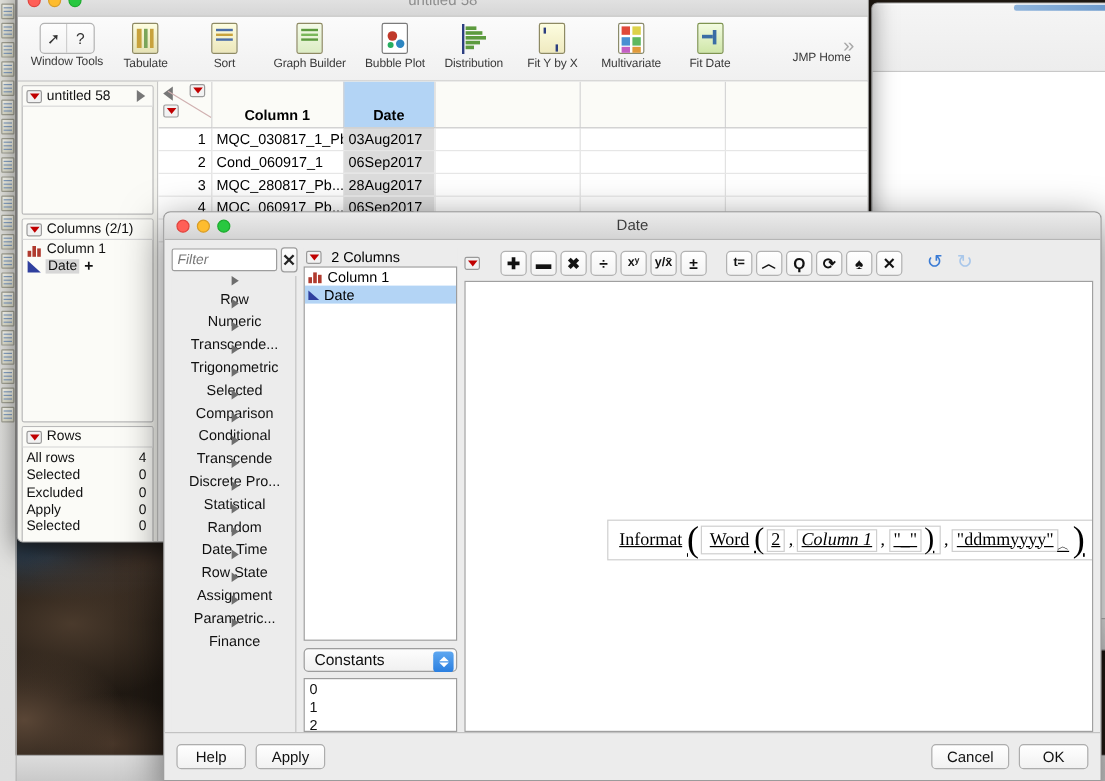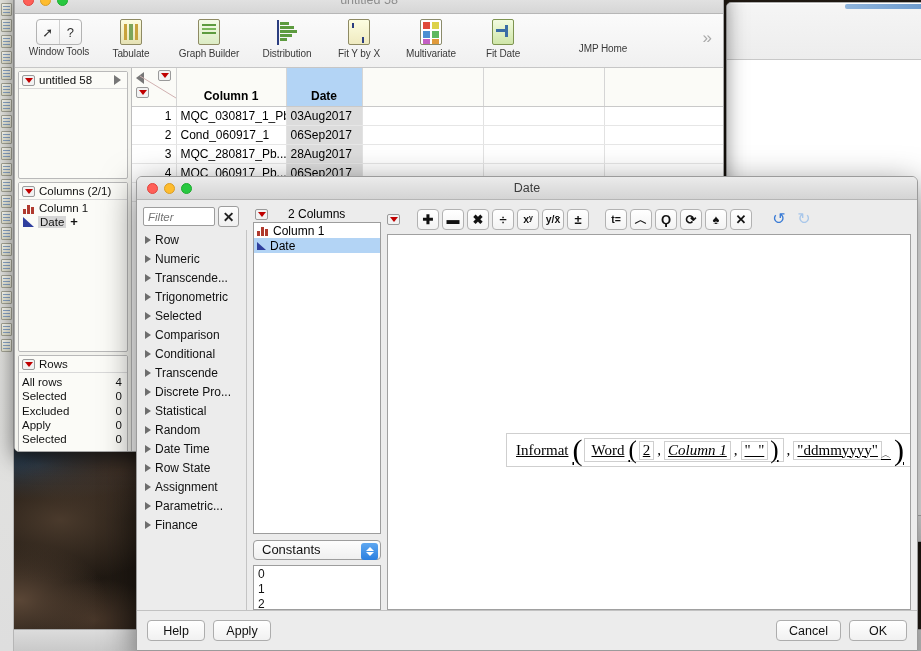--- a/index.html
+++ b/index.html
@@ -199,41 +199,41 @@
   }
   #fd-titlebar .title { font-size: 12.5px; color: #3c3c3c; }
   #fd-titlebar .traffic { left: 10px; top: 6px; }
 
   #fd-main { flex: 1; display: flex; padding: 6px 6px 0 6px; gap: 6px; min-height: 0; }
 
   
   #fn-col { width: 104px; display: flex; flex-direction: column; }
   #filter-row { display: flex; align-items: center; gap: 3px; margin-bottom: 3px; }
   #filter-input {
-    width: 72px; height: 19px; border: 1px solid #9d9d9d; background: #fff;
+    width: 88px; height: 19px; border: 1px solid #9d9d9d; background: #fff;
     border-radius: 2px; font-size: 11.5px; font-style: italic; color: #9a9a9a;
     padding: 0 4px; font-family: "Liberation Sans", sans-serif;
   }
   .xbtn {
     width: 21px; height: 21px; border: 1px solid #9d9d9d; border-radius: 3px;
     background: linear-gradient(#fdfdfd,#f0f0f0);
     display: flex; align-items: center; justify-content: center;
     font-size: 14px; font-weight: bold; color: #222; line-height: 1;
   }
   #fn-list {
     flex: 1; overflow: hidden; background: #ececec;
     border-right: 1px solid #c4c4c4;
   }
-  .fn-item { display: flex; align-items: center; gap: 4px; font-size: 12px; color: #111; height: 19px; padding-left: 2px; }
+  .fn-item { display: flex; align-items: center; gap: 4px; font-size: 12px; color: #111; height: 19px; padding-left: 2px; flex-direction: column; }
   .fn-arrow { width:0;height:0;border-top:4px solid transparent;border-bottom:4px solid transparent;border-left:6px solid #6d6d6d; flex:none;}
 
   
   #col-col { width: 128px; display: flex; flex-direction: column; }
   #columns-box { border: 1px solid #9d9d9d; background: #fff; height: 335px; overflow: hidden; }
-  #columns-head { display: flex; align-items: center; gap: 20px; background: #ececec; padding: 1px 2px; font-size: 12px; border-bottom: 0; }
+  #columns-head { display: flex; align-items: center; gap: 8px; background: #ececec; padding: 1px 2px; font-size: 12px; border-bottom: 0; }
   .collist-item { display: flex; align-items: center; gap: 4px; font-size: 12px; padding: 0 3px; height: 15px; }
   .collist-item.sel { background: #b3d4f5; }
   #constants-select {
     margin-top: 6px; height: 22px; border: 1px solid #9d9d9d; border-radius: 4px;
     background: linear-gradient(#fdfdfd,#f0f0f0);
     display: flex; align-items: center; padding: 0 2px 0 8px; font-size: 13px; color: #111;
     position: relative;
   }
   #constants-select .stepper {
     position: absolute; right: 2px; top: 2px; width: 17px; height: 17px;
@@ -374,34 +374,56 @@
           <div class="stripes" style="display:flex;gap:2px;">
             <i style="width:4px;height:100%;background:#c8a23c;"></i>
             <i style="width:4px;height:100%;background:#7ba55a;"></i>
             <i style="width:4px;height:100%;background:#c8a23c;"></i>
           </div>
         </div>
       </div>
       <div class="ribbon-label">Tabulate</div>
     </div>
 
+    <div class="ribbon-item">
+      <div class="ribbon-icon">
+        <div class="doc sq" style="background:linear-gradient(#fdfde0,#ece7bb);">
+          <div class="stripes">
+              <i style="background:#4b6ea8;"></i>
+              <i style="background:#c8a23c;"></i>
+              <i style="background:#4b6ea8;"></i>
+            </div>
+        </div>
+      </div>
+      <div class="ribbon-label">Sort</div>
+    </div>
 
     <div class="ribbon-item wide">
       <div class="ribbon-icon">
         <div class="doc sq" style="background:linear-gradient(#f4fbe8,#dcecc4);">
           <div class="stripes">
               <i style="background:#5d9b3f;"></i>
               <i style="background:#7ab85a;"></i>
               <i style="background:#5d9b3f;"></i>
             </div>
         </div>
       </div>
       <div class="ribbon-label">Graph Builder</div>
     </div>
 
+    <div class="ribbon-item">
+      <div class="ribbon-icon">
+        <div class="doc sq" style="background:#fff;border-color:#7b7b7b;">
+          <span style="position:absolute;left:4px;top:6px;width:8px;height:8px;border-radius:50%;background:#c0392b;"></span>
+          <span style="position:absolute;left:11px;top:13px;width:7px;height:7px;border-radius:50%;background:#2e86c1;"></span>
+          <span style="position:absolute;left:4px;top:15px;width:5px;height:5px;border-radius:50%;background:#27ae60;"></span>
+        </div>
+      </div>
+      <div class="ribbon-label">Bubble Plot</div>
+    </div>
 
     <div class="ribbon-item">
       <div class="ribbon-icon">
         <div style="position:absolute;left:5px;top:3px;width:2px;height:25px;background:#2c3e80;"></div>
         <div style="position:absolute;left:8px;top:5px;width:9px;height:3px;background:#5d9b3f;"></div>
         <div style="position:absolute;left:8px;top:9px;width:14px;height:3px;background:#5d9b3f;"></div>
         <div style="position:absolute;left:8px;top:13px;width:17px;height:3px;background:#5d9b3f;"></div>
         <div style="position:absolute;left:8px;top:17px;width:12px;height:3px;background:#5d9b3f;"></div>
         <div style="position:absolute;left:8px;top:21px;width:7px;height:3px;background:#5d9b3f;"></div>
       </div>

